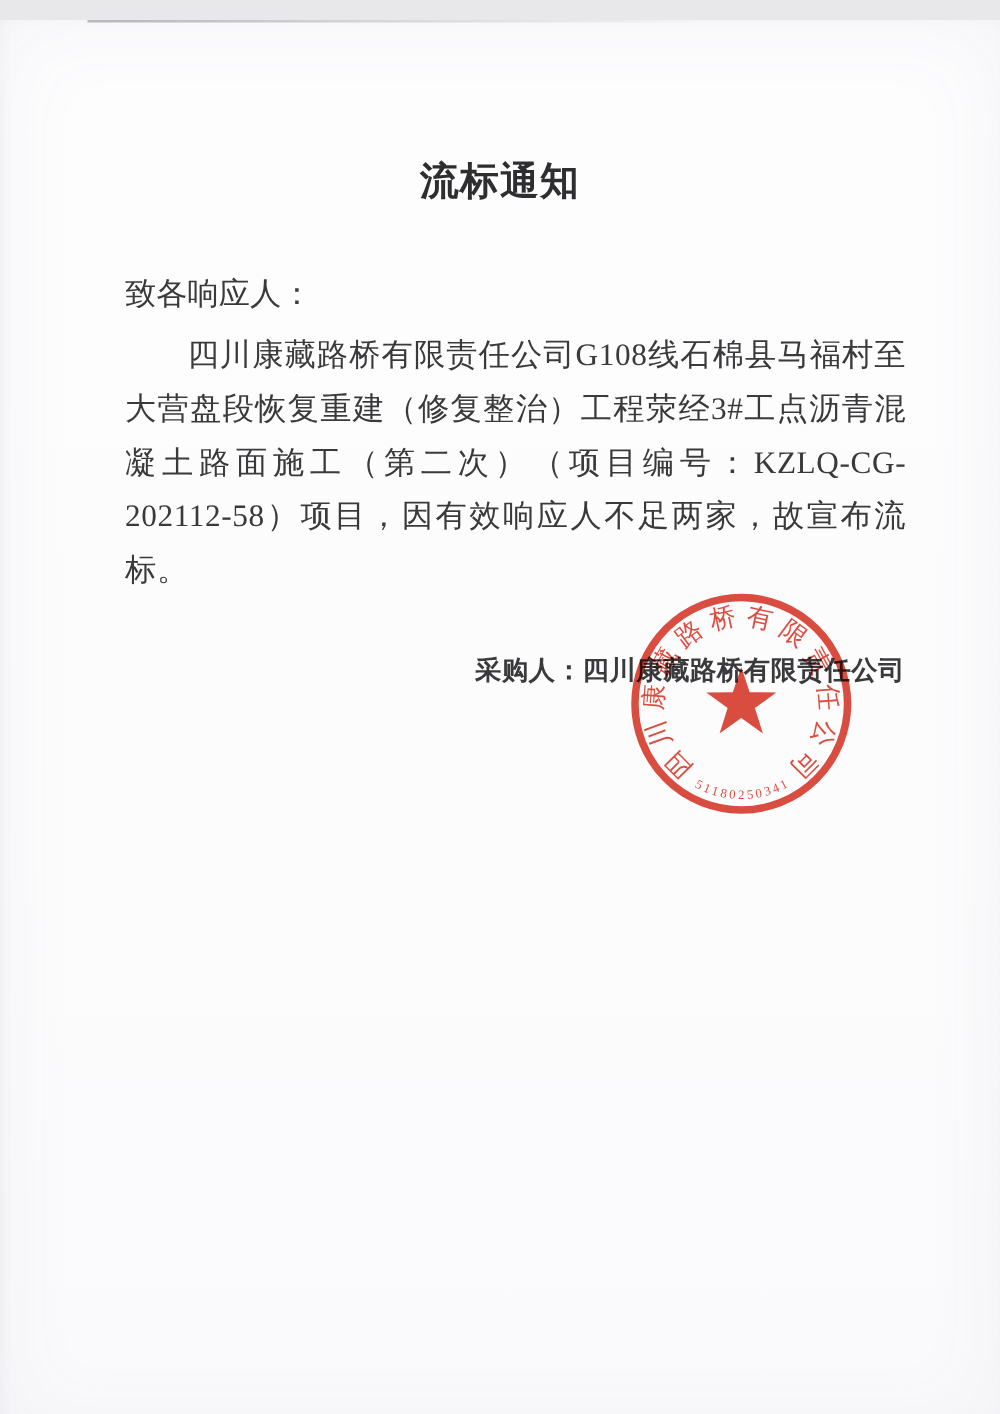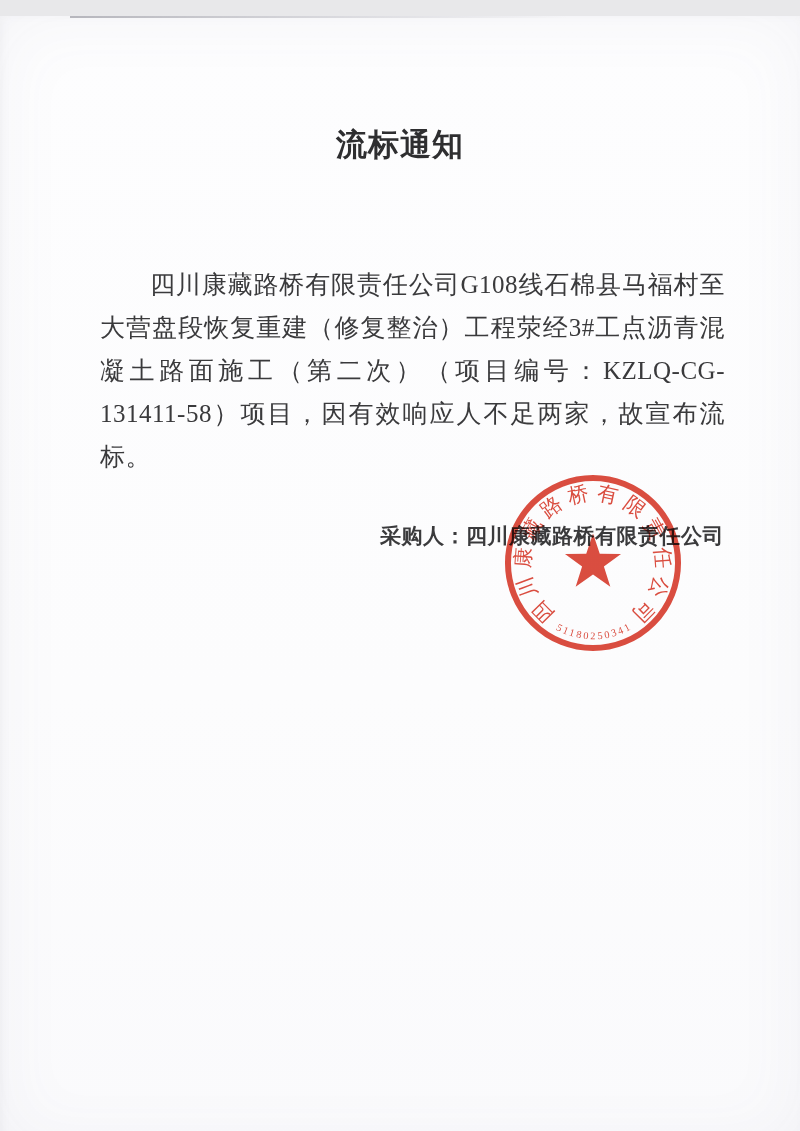--- a/index.html
+++ b/index.html
@@ -90,22 +90,23 @@
 </style>
 </head>
 <body>
 
 <div class="page">
 
   <div class="scan-edge-top"></div>
 
   <h1 class="doc-title">流标通知</h1>
 
+  <div class="salutation">致各响应人：</div>
 
-  <p class="body-paragraph">四川康藏路桥有限责任公司G108线石棉县马福村至大营盘段恢复重建（修复整治）工程荥经3#工点沥青混凝土路面施工（第二次）（项目编号：KZLQ-CG-131411-58）项目，因有效响应人不足两家，故宣布流标。</p>
+  <p class="body-paragraph">四川康藏路桥有限责任公司G108线石棉县马福村至大营盘段恢复重建（修复整治）工程荥经3#工点沥青混凝土路面施工（第二次）（项目编号：KZLQ-CG-202112-58）项目，因有效响应人不足两家，故宣布流标。</p>
 
   <div class="buyer-line">采购人：四川康藏路桥有限责任公司</div>
 
 
   <svg class="seal" viewBox="0 0 200 200" aria-hidden="true">
     <defs>
       <path id="sealArcTop" d="M 66.7 147.5 A 58 58 0 1 1 133.3 147.5" fill="none"></path>
       <path id="sealArcBottom" d="M 50.5 149.5 A 70 70 0 0 0 149.5 149.5" fill="none"></path>
     </defs>
     <circle cx="100" cy="100" r="78" fill="none" stroke-width="5.5" stroke="#d93a2b"></circle>

